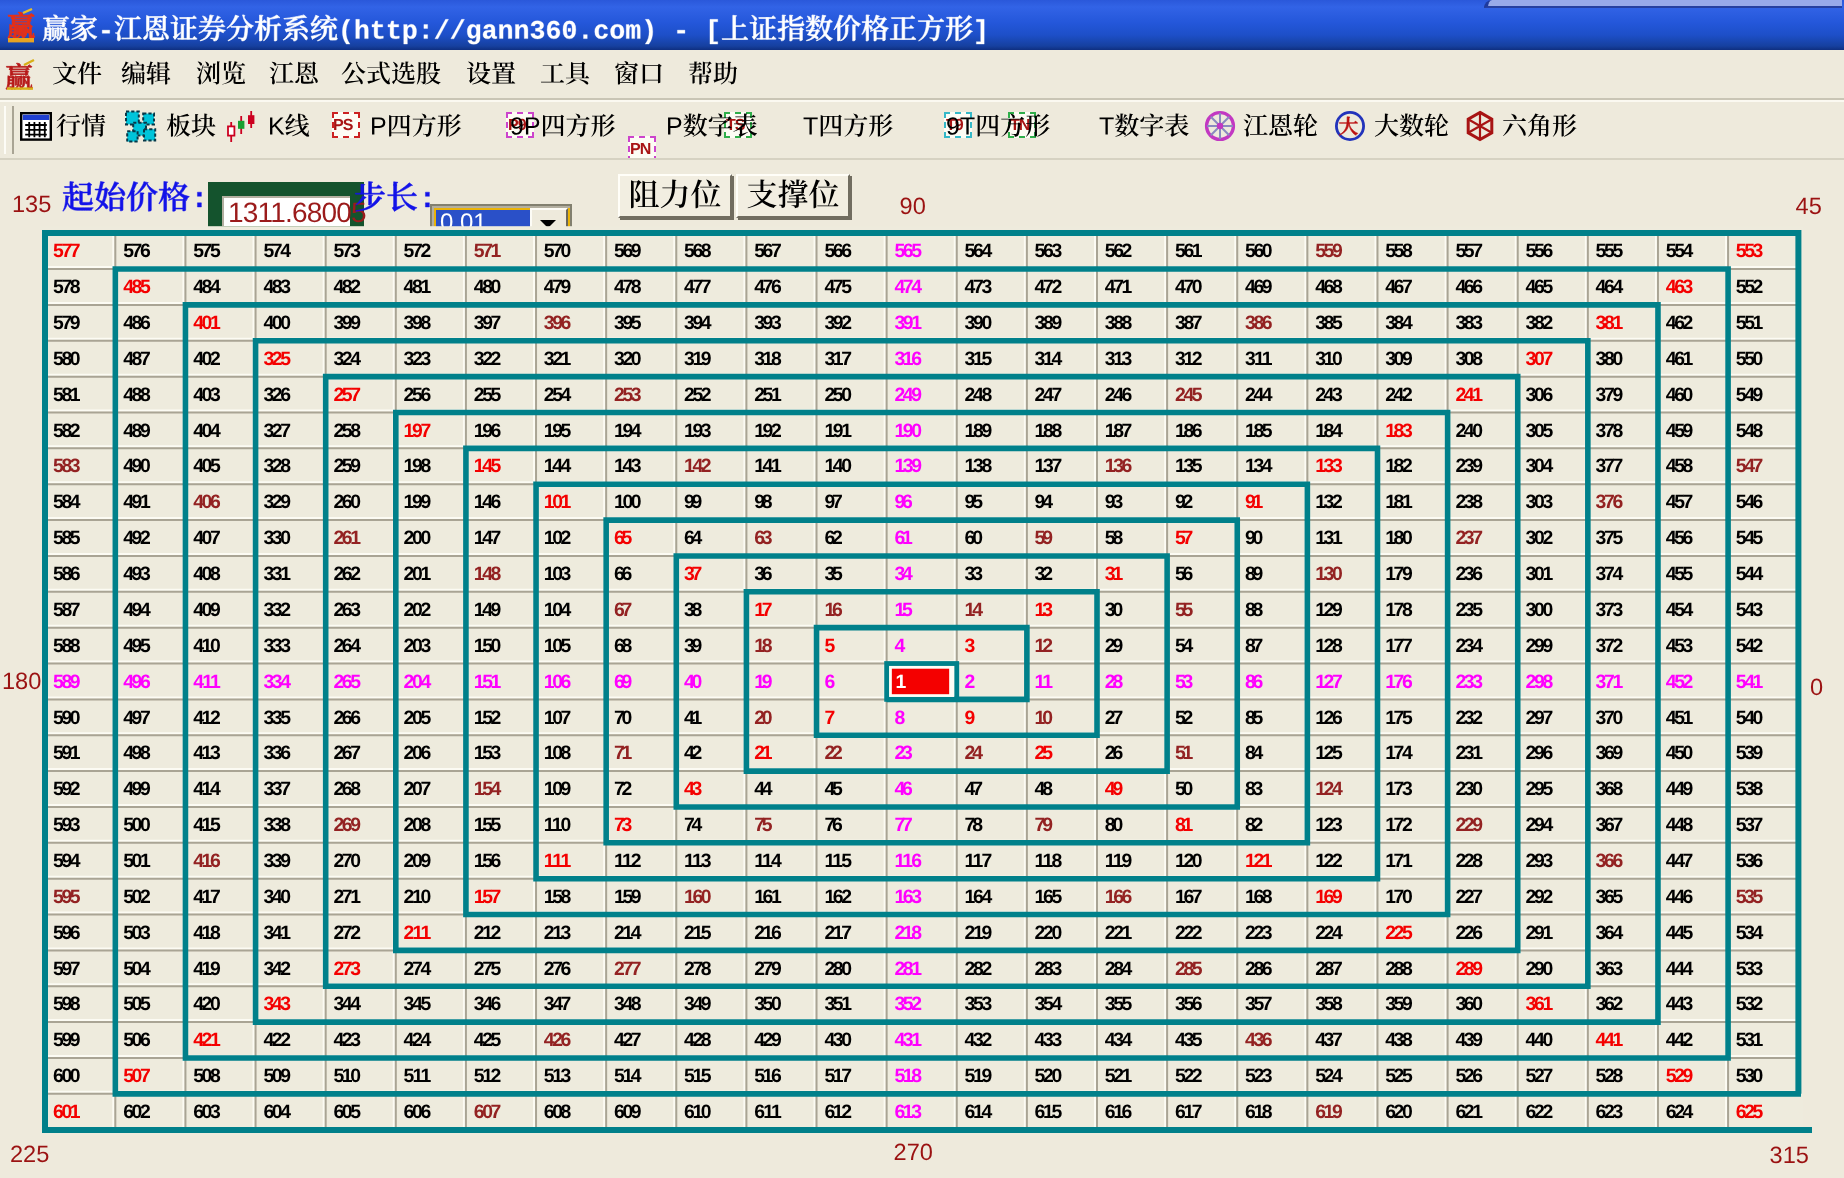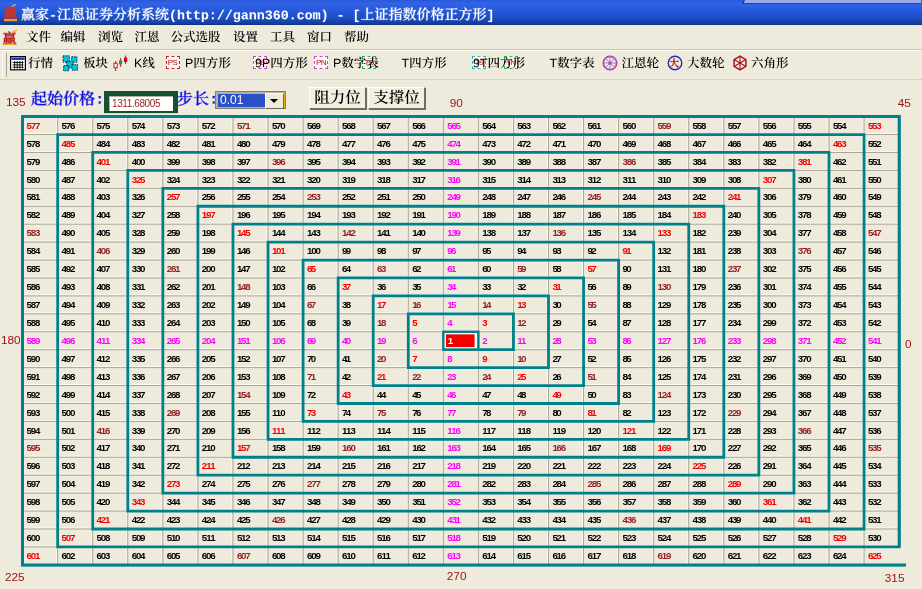--- a/index.html
+++ b/index.html
@@ -1,24 +1,24 @@
 <!DOCTYPE html>
 <html><head><meta charset="utf-8"><title>t</title><style>
 html,body{margin:0;padding:0}
 body{width:922px;height:589px;overflow:hidden;background:#eeeadc;font-family:"Liberation Sans",sans-serif;position:relative}
 #titlebar{position:absolute;left:0;top:0;width:922px;height:25px;background:linear-gradient(180deg,#2a58da 0%,#3263e6 14%,#2457da 45%,#1d4fc8 70%,#16409f 92%,#0f2f80 100%)}
 #tfrag{position:absolute;left:742px;top:0;width:177px;height:3px;background:#98aae9;border-left:2.5px solid #1e3a9e;border-bottom:1.5px solid #27409f;border-radius:5px 0 0 0}
 #menubar{position:absolute;left:0;top:25px;width:922px;height:24px;background:#eeeadc;border-bottom:1px solid #c9c5b5}
 #toolbar{position:absolute;left:0;top:50px;width:922px;height:29px;background:#eeeadc;border-top:1px solid #fbf9f1}
 #toolbar .grip{position:absolute;left:2px;top:2px;width:3px;height:24px;border-left:1px solid #fdfcf6;border-right:1px solid #a9a494}
-#toolbar .tbb{position:absolute;top:5px;width:12px;height:11px;border:1px dashed;font-size:8px;font-weight:normal;text-align:center;line-height:11px;letter-spacing:-0.5px;background:#fdfcf4}
+#toolbar .tbb{position:absolute;top:5px;width:12px;height:11px;border:1px dashed;font-size:8px;font-weight:bold;text-align:left;line-height:11px;letter-spacing:-0.5px;background:#fdfcf4}
 #toolbar .ic{position:absolute;top:4px}
 #ctrl{position:absolute;left:0;top:79px;width:922px;height:35px;background:#eeeadc;border-top:1px solid #d6d2c2}
-#tbox{position:absolute;left:104px;top:11px;width:61px;height:15px;background:#fff;border:5px solid #14532d;box-shadow:inset 1px 1px 0 #b3afa0;font-size:10px;letter-spacing:-0.4px;color:#9b1b1b;padding-left:3px;line-height:16px}
-#combo{position:absolute;left:215px;top:11px;width:69px;height:16px;background:#eab308;border:1px solid #82806f;box-shadow:inset 1px 1px 0 #b3afa0}
+#tbox{position:absolute;left:104px;top:11px;width:61px;height:15px;background:#fff;border:7px solid #14532d;box-shadow:inset 1px 1px 0 #b3afa0;font-size:14px;letter-spacing:-0.4px;color:#9b1b1b;padding-left:3px;line-height:16px}
+#combo{position:absolute;left:215px;top:22px;width:69px;height:16px;background:#eab308;border:1px solid #82806f;box-shadow:inset 1px 1px 0 #b3afa0}
 #combosel{position:absolute;left:2px;top:1.5px;width:46px;height:13px;background:#2a50c8;color:#fff;font-size:12px;line-height:13px;padding-left:2px}
 #combobtn{position:absolute;right:1px;top:1px;width:17px;height:14px;background:#eeeadc;border-top:1px solid #fdfcf6;border-left:1px solid #fdfcf6;border-bottom:1px solid #6a675c;border-right:1px solid #6a675c}
 #combobtn:after{content:"";position:absolute;left:4px;top:5px;border-left:4px solid transparent;border-right:4px solid transparent;border-top:4.5px solid #000}
 .btn{position:absolute;top:7px;height:20px;background:#f2eee1;border-top:1.5px solid #fffef8;border-left:1.5px solid #fffef8;border-bottom:1.5px solid #716d60;border-right:1.5px solid #716d60;box-shadow:1px 1px 0 #716d60}
 </style></head>
 <body>
 <div id="titlebar">
     <div id="tfrag"></div>
   </div>
 <div id="menubar"></div>
@@ -40,21 +40,21 @@
       </g>
     </svg>
     <svg class="ic" style="left:113px" width="17" height="17" viewBox="0 0 17 17">
       <path d="M2.6 6 V16 M7.6 3 V12 M12.6 0.5 V9" stroke="#cc0020" stroke-width="0.9"></path>
       <rect x="1" y="8.2" width="3.2" height="4.6" fill="#fff" stroke="#cc0020" stroke-width="0.9"></rect>
       <rect x="6" y="5.4" width="3.2" height="4" fill="#18a030"></rect>
       <rect x="11" y="2.6" width="3.2" height="4.4" fill="#cc0020"></rect>
     </svg>
     <span class="tbb" style="left:165.5px;border-color:#cc2222;color:#a81414;">PS</span>
     <span class="tbb" style="left:253px;border-color:#cc44cc;color:#a81414;">P9</span>
-    <span class="tbb" style="left:314.0px;border-color:#cc44cc;color:#a81414;">PN</span>
+    <span class="tbb" style="left:314.0px;border-color:#cc44cc;color:#a81414;margin-top:12px;">PN</span>
     <span class="tbb" style="left:362px;border-color:#2fae4a;color:#a81414;">TS</span>
     <span class="tbb" style="left:472px;border-color:#35b8c8;color:#a81414;">T9</span>
     <span class="tbb" style="left:504px;border-color:#2fae4a;color:#a81414;">TN</span>
     <svg class="ic" style="left:601.5px" width="16" height="16" viewBox="0 0 16 16">
       <circle cx="8" cy="8" r="6.7" fill="none" stroke="#c238c2" stroke-width="1.7"></circle>
       <path d="M8 1.5 V14.5 M1.5 8 H14.5 M3.4 3.4 L12.6 12.6 M12.6 3.4 L3.4 12.6" stroke="#8a8ac0" stroke-width="1"></path>
       <circle cx="8" cy="8" r="1.6" fill="#c238c2"></circle>
     </svg>
     <svg class="ic" style="left:666.5px" width="16" height="16" viewBox="0 0 16 16">
       <circle cx="8" cy="8" r="6.8" fill="none" stroke="#2233bb" stroke-width="1.4"></circle>

